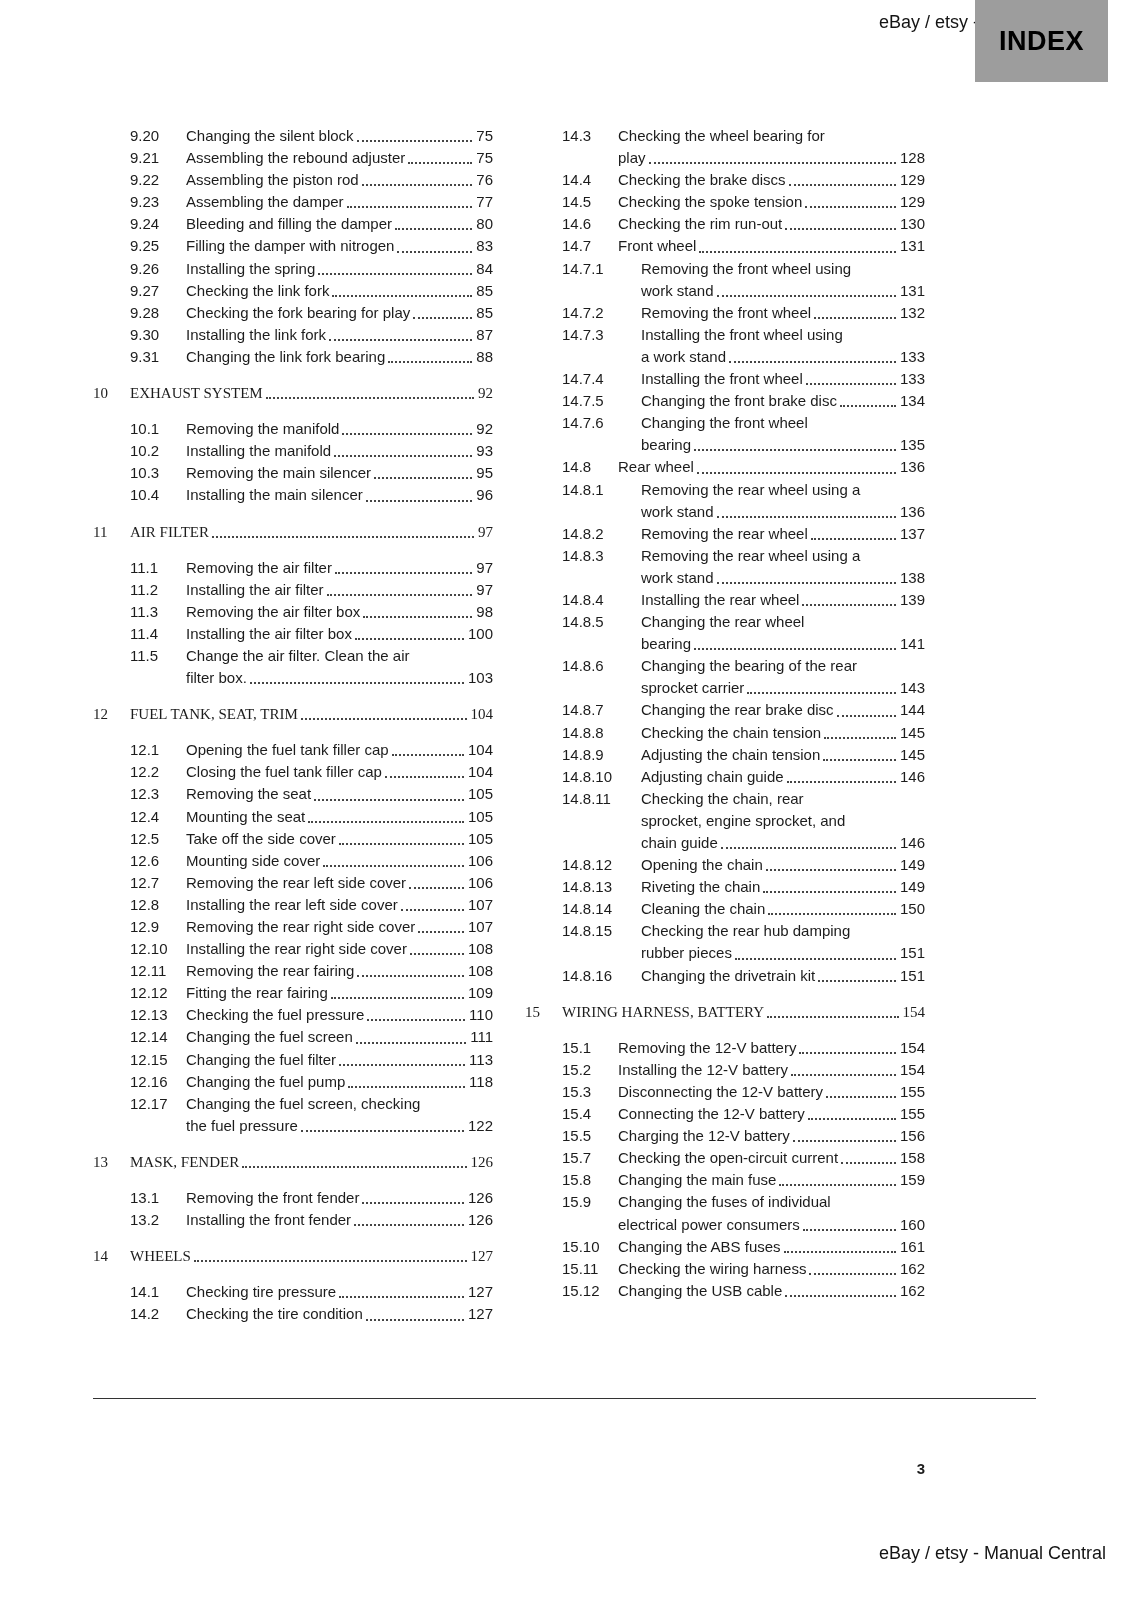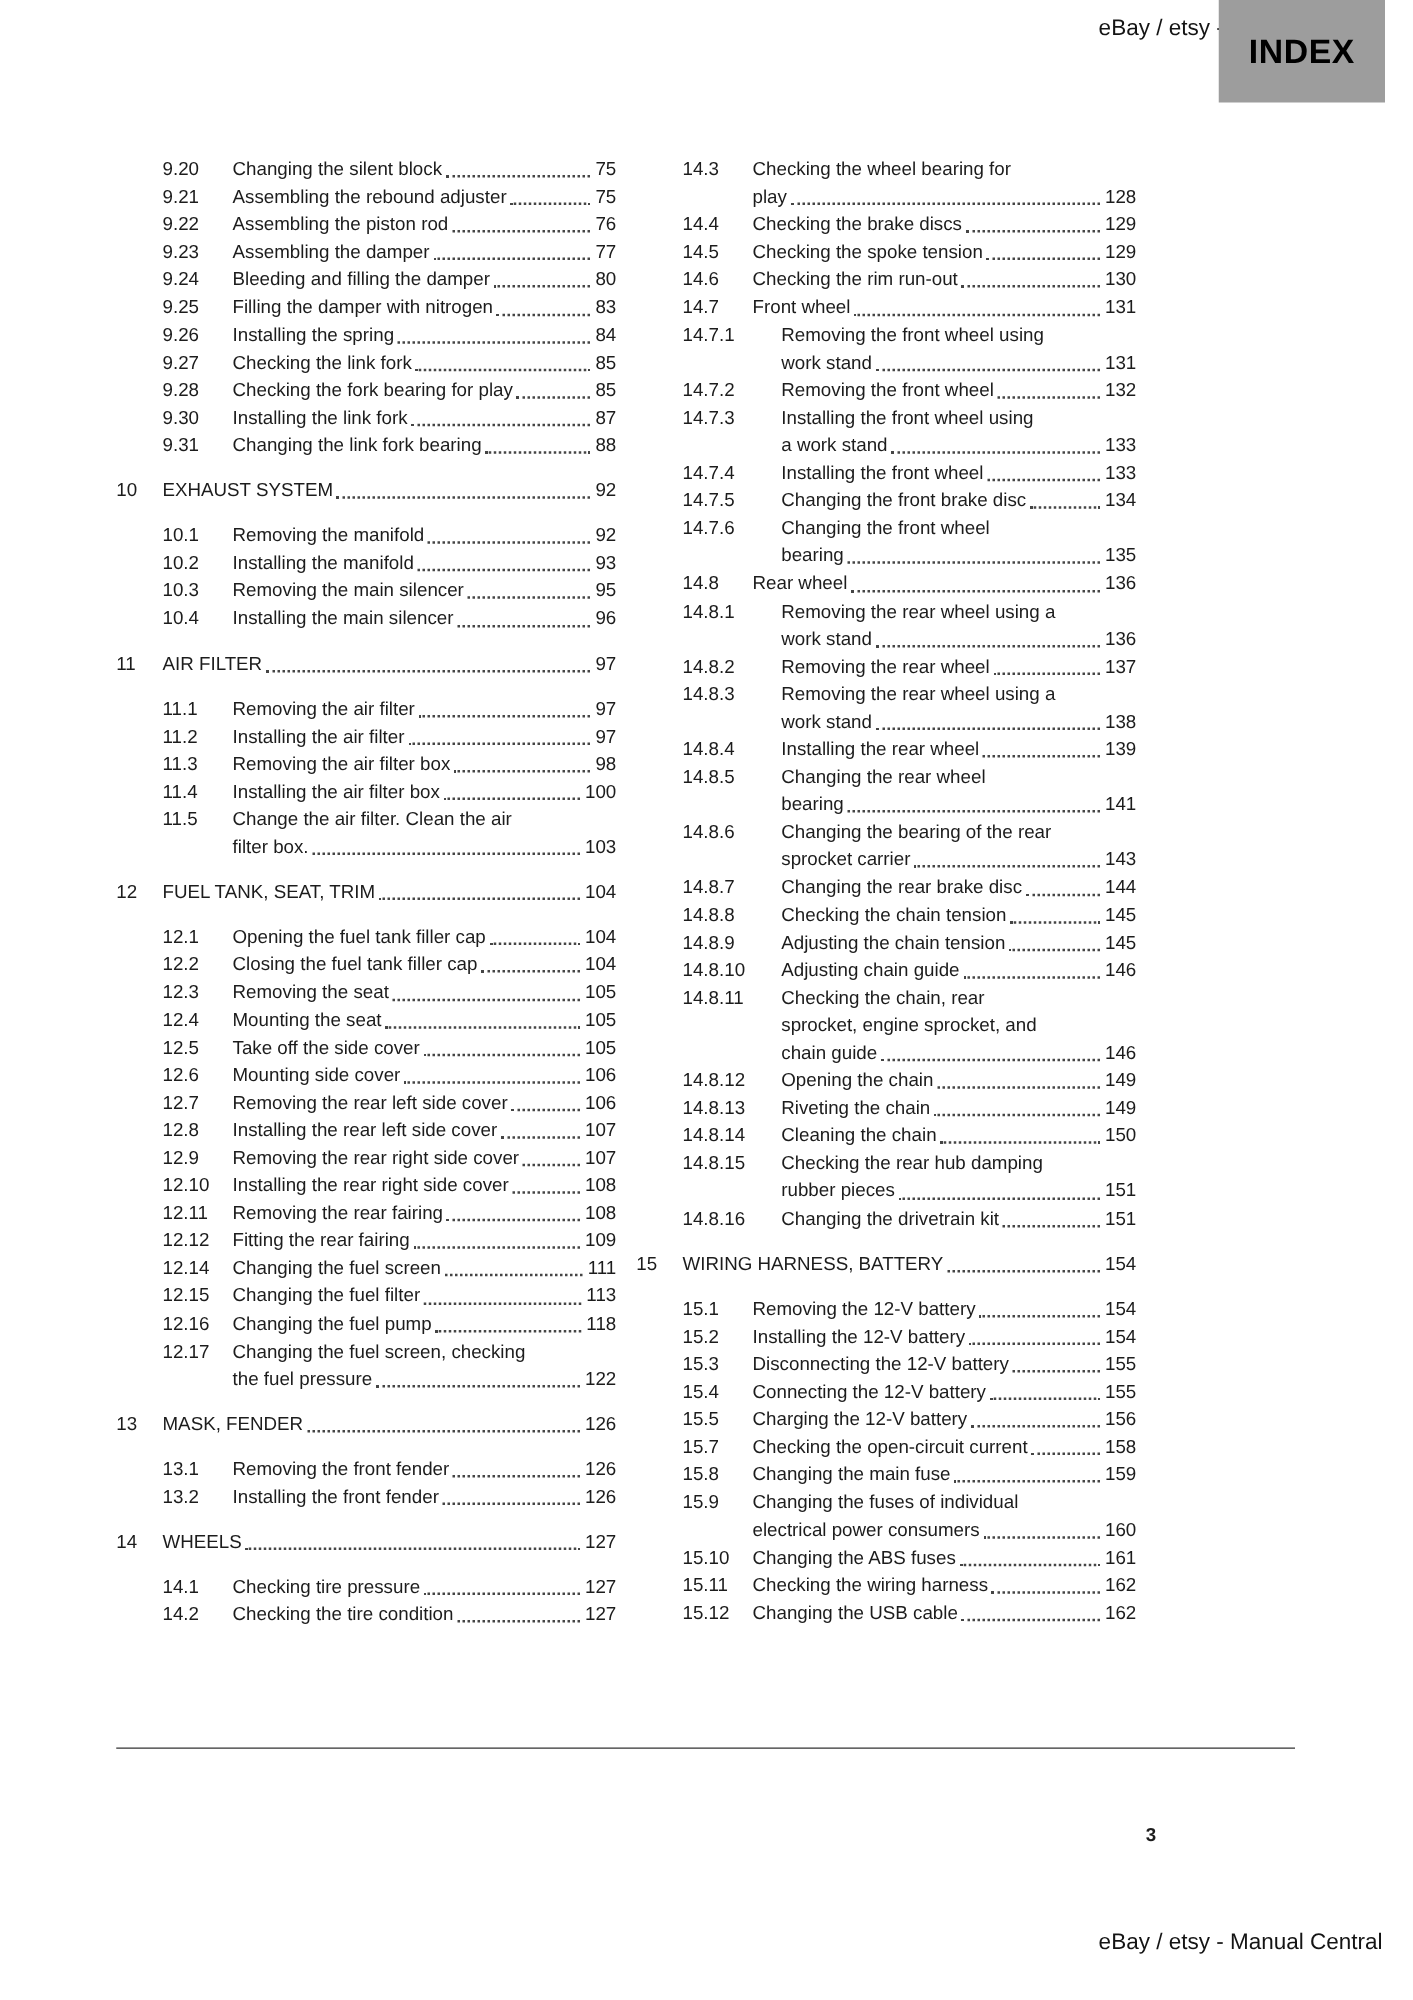--- a/index.html
+++ b/index.html
@@ -27,27 +27,27 @@
     background: #9d9d9d;
     display: flex; align-items: center; justify-content: center;
   }
   .index-label {
     font-size: 27px; font-weight: bold; color: #000;
     letter-spacing: 0.5px;
   }
 
   .toc {
     position: absolute; top: 125px; left: 93px; width: 832px;
-    display: flex; gap: 16px;
+    display: flex; gap: 32px;
     font-size: 15px;
   }
   .col { width: 400px; }
 
   .entry { }
-  .lvl-chapter { margin: 14px 0; }
+  .lvl-chapter { margin: 14px 0; font-family: Liberation Serif, serif; }
   .lvl-section, .lvl-subsection { padding-left: 37px; }
 
   .row { display: flex; line-height: 22.1px; }
   .num { flex: 0 0 56px; }
   .lvl-chapter .num { flex-basis: 37px; }
   .lvl-subsection .num { flex-basis: 79px; }
   .title { flex: 0 1 auto; white-space: nowrap; }
   .leader {
     flex: 1 1 12px; min-width: 12px;
     border-bottom: 2px dotted #454545;
@@ -354,20 +354,28 @@
       <div class="entry lvl-section">
         <div class="row">
           <span class="num">12.12</span>
           <span class="title">Fitting the rear fairing</span>
           <span class="leader"></span>
           <span class="page">109</span>
         </div>
       </div>
       <div class="entry lvl-section">
         <div class="row">
+          <span class="num">12.13</span>
+          <span class="title">Checking the fuel pressure</span>
+          <span class="leader"></span>
+          <span class="page">110</span>
+        </div>
+      </div>
+      <div class="entry lvl-section">
+        <div class="row">
           <span class="num">12.14</span>
           <span class="title">Changing the fuel screen</span>
           <span class="leader"></span>
           <span class="page">111</span>
         </div>
       </div>
       <div class="entry lvl-section">
         <div class="row">
           <span class="num">12.15</span>
           <span class="title">Changing the fuel filter</span>

